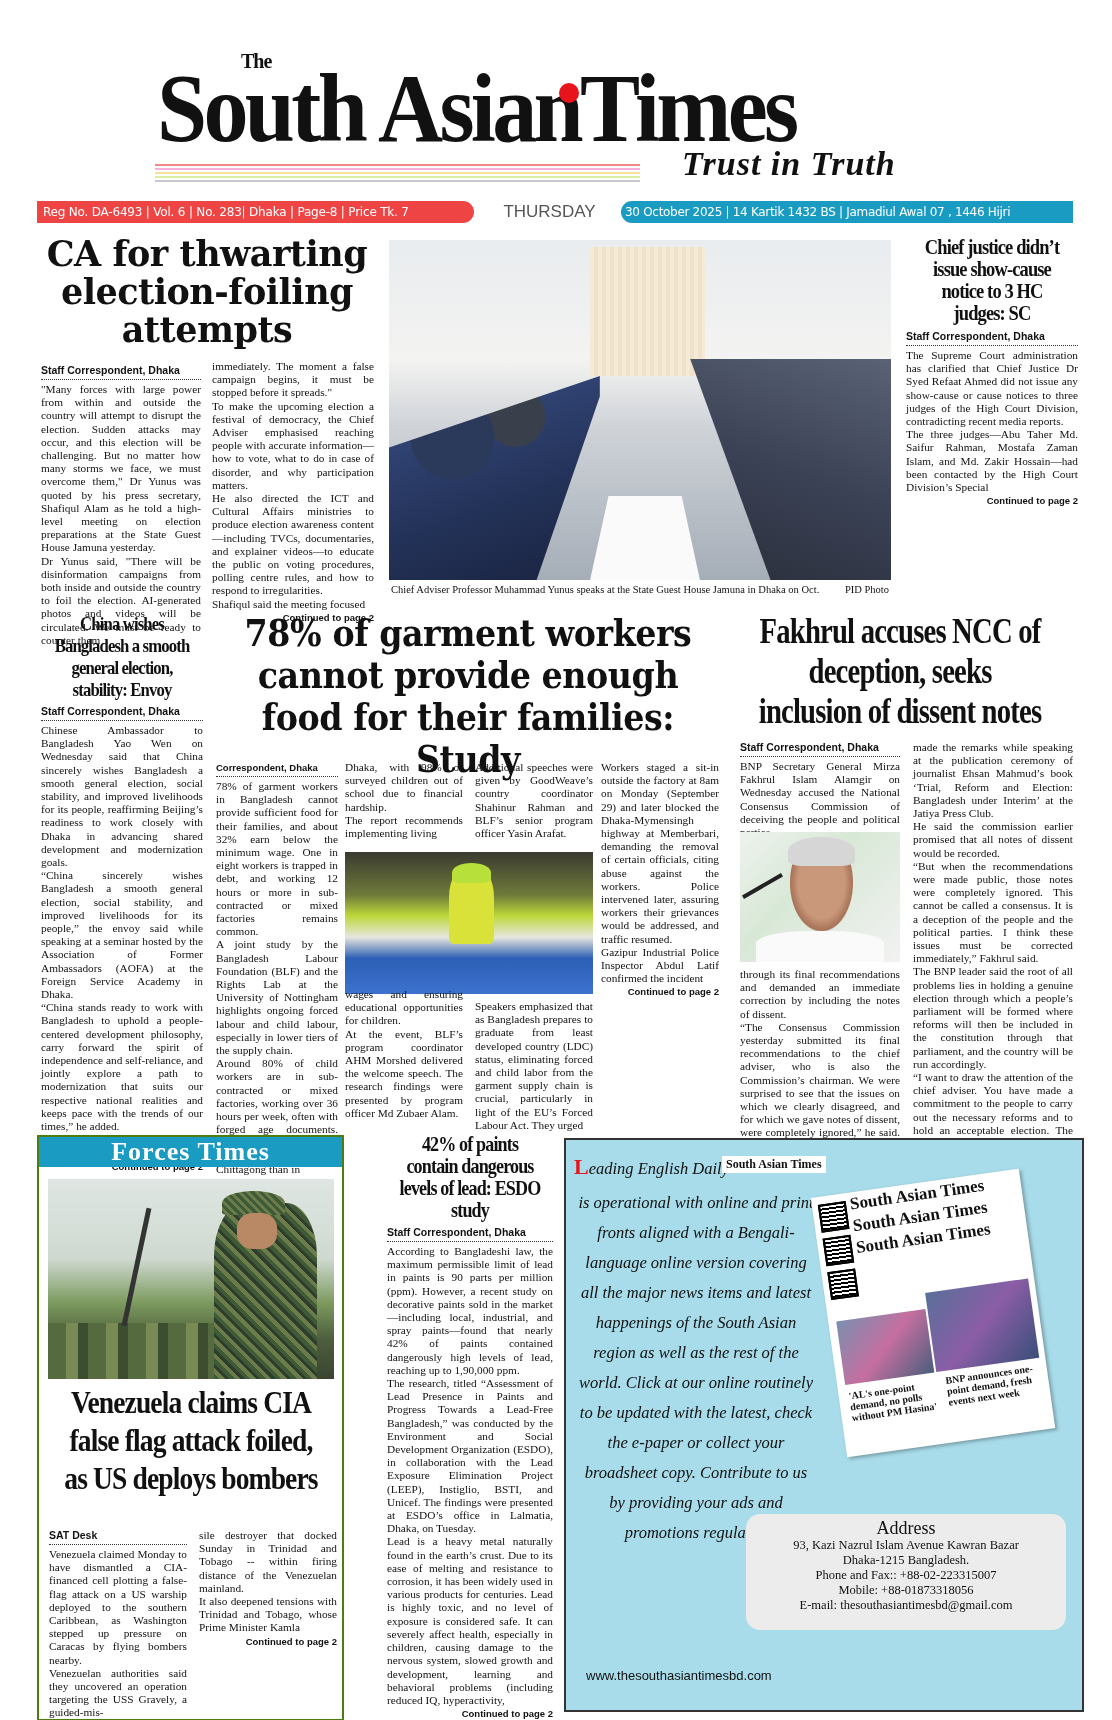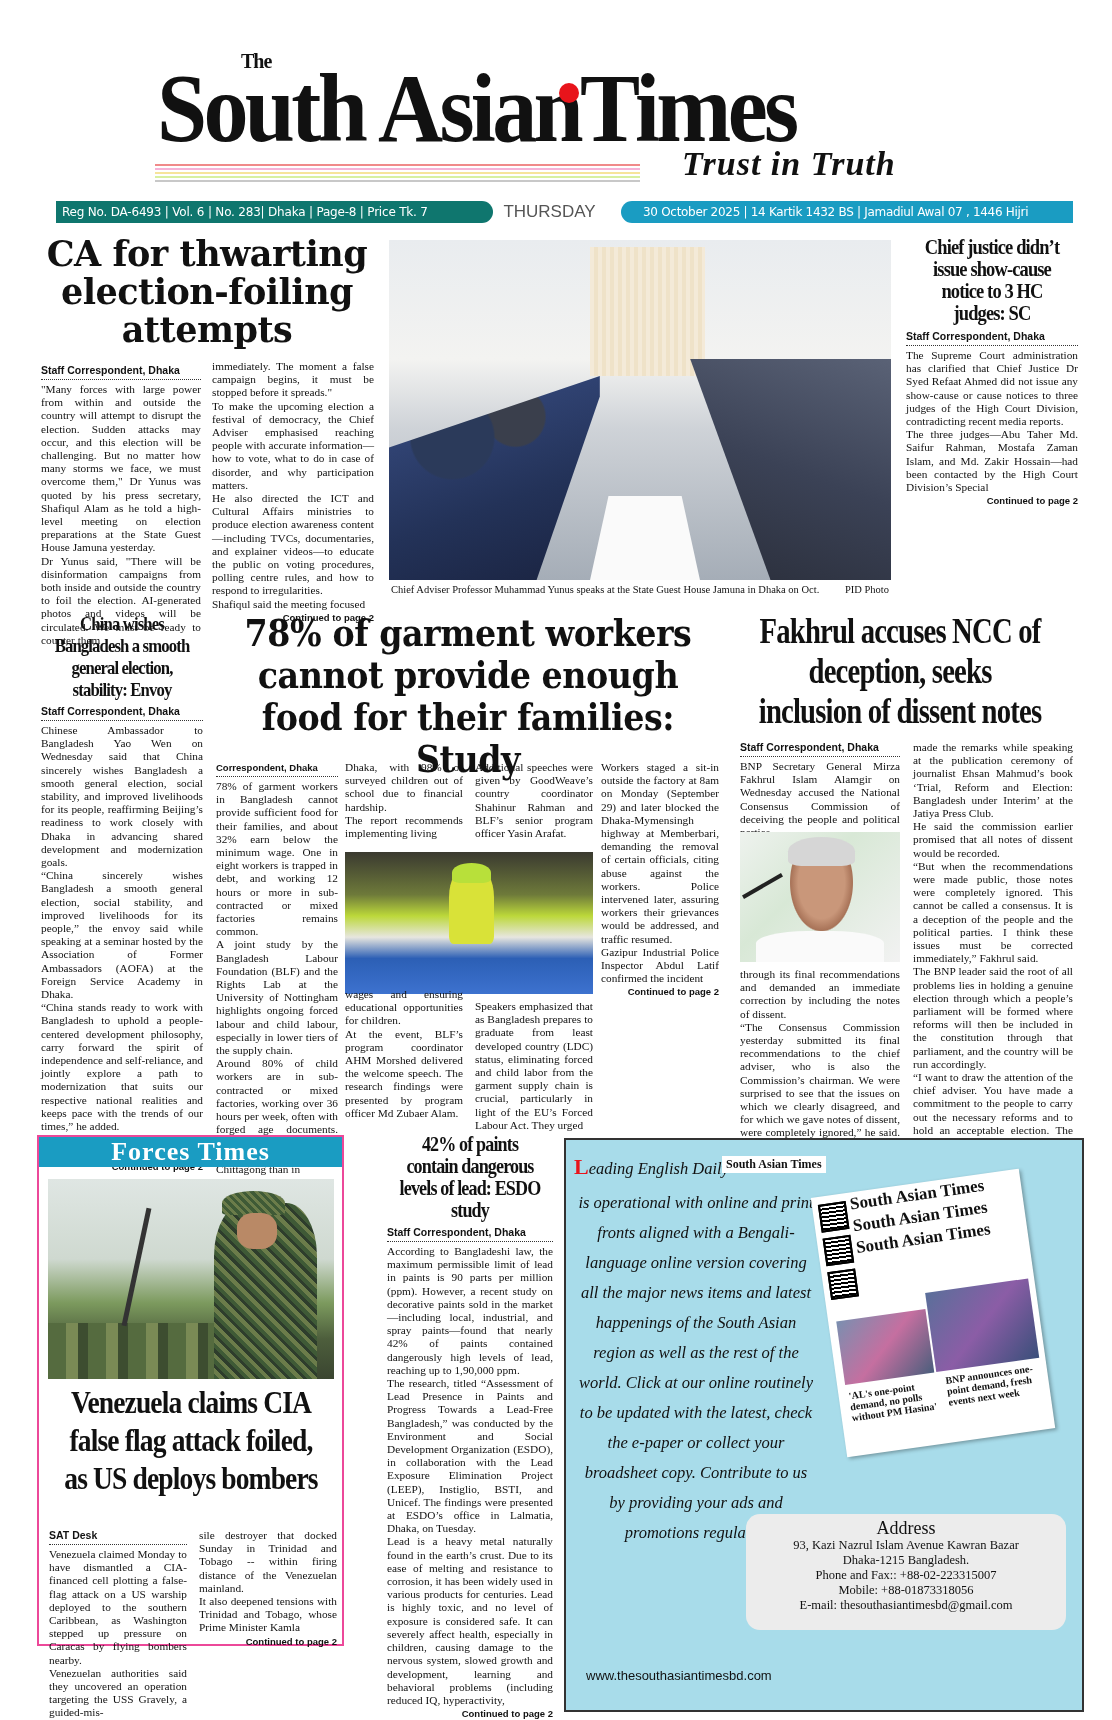--- a/index.html
+++ b/index.html
@@ -11,23 +11,23 @@
   .masthead { left: 155px; top: 45px; width: 800px; height: 145px; }
   .mast-the { position: absolute; left: 43px; top: 6px; font-family: "Liberation Serif", serif; font-weight: bold; font-size: 20px; line-height: 1; letter-spacing: -1px; margin-left: 43px; }
   .mast-name { position: absolute; left: 2px; top: 14px; font-family: "Liberation Serif", serif; font-weight: bold; font-size: 98px; line-height: 1; letter-spacing: -4px; white-space: nowrap; transform: scaleX(0.92); transform-origin: left top; }
   .mast-dot { position: absolute; left: 404px; top: 38px; width: 20px; height: 20px; border-radius: 50%; background: #e8141b; }
   .mast-lines { position: absolute; left: 0; top: 119px; width: 485px; height: 20px; }
   .mast-lines div { height: 2px; margin-bottom: 2px; }
   .mast-tagline { position: absolute; left: 527px; top: 100px; font-family: "Liberation Serif", serif; font-style: italic; font-weight: bold; font-size: 34px; letter-spacing: 1px; }
 
   
   .infobar { left: 37px; top: 201px; width: 1036px; height: 22px; }
-  .info-left { position: absolute; left: 0; top: 0; width: 437px; height: 22px; background: #0f766e; color: #fff; font-family: "DejaVu Sans", sans-serif; font-size: 12px; line-height: 22px; padding-left: 6px; white-space: nowrap; letter-spacing: -0.2px; border-radius: 0 11px 11px 0; margin-left: 19px; }
+  .info-left { position: absolute; left: 0; top: 0; width: 437px; height: 22px; background: #ef4444; color: #fff; font-family: "DejaVu Sans", sans-serif; font-size: 12px; line-height: 22px; padding-left: 6px; white-space: nowrap; letter-spacing: -0.2px; border-radius: 0 11px 11px 0; }
   .info-day { position: absolute; left: 450px; top: 0; width: 125px; height: 22px; text-align: center; color: #555; font-family: "Liberation Sans", sans-serif; font-size: 17px; line-height: 22px; }
-  .info-right { position: absolute; left: 584px; top: 0; width: 452px; height: 22px; background: #1a9cc2; color: #fff; font-family: "DejaVu Sans", sans-serif; font-size: 12px; line-height: 22px; padding-left: 22px; white-space: nowrap; letter-spacing: -0.3px; border-radius: 11px 0 0 11px; }
+  .info-right { position: absolute; left: 584px; top: 0; width: 452px; height: 22px; background: #1a9cc2; color: #fff; font-family: "DejaVu Sans", sans-serif; font-size: 12px; line-height: 22px; padding-left: 4px; white-space: nowrap; letter-spacing: -0.3px; border-radius: 11px 0 0 11px; }
 
   
   .hl { text-align: center; font-weight: bold; line-height: 1.02; }
   .hl-cond { font-family: "Liberation Serif", serif; font-weight: bold; text-align: center; letter-spacing: -1px; }
   .byline { font-family: "Liberation Sans", sans-serif; font-weight: bold; font-size: 10.5px; padding-bottom: 3px; border-bottom: 1px dotted #333; margin-bottom: 3px; }
   .body-text { font-family: "Liberation Serif", serif; font-size: 11.3px; line-height: 13.2px; text-align: justify; }
   .body-text p { margin: 0; }
   .cont { font-family: "Liberation Sans", sans-serif; font-weight: bold; font-size: 9.5px; text-align: right; margin-top: 1px; }
   .caption { font-family: "Liberation Serif", serif; font-size: 10.5px; }
 
@@ -47,21 +47,21 @@
   .fakhrul .shirt { position: absolute; left: 10%; bottom: 0; width: 80%; height: 24%; background: #fafafa; border-radius: 40% 40% 0 0; }
   .fakhrul .mic { position: absolute; left: 0; top: 40%; width: 28%; height: 4px; background: #222; transform: rotate(-30deg); }
   .military { background: linear-gradient(180deg, #dfe6e3 0%, #cfd9d0 40%, #7c9a5e 62%, #4d5e3c 80%, #3a4530 100%); }
   .military .soldier { position: absolute; left: 58%; top: 12%; width: 36%; height: 88%; background: repeating-linear-gradient(45deg, #3f5a36 0 4px, #6b7c4a 4px 8px, #2e3d2c 8px 11px); border-radius: 30% 30% 0 0; }
   .military .cap { position: absolute; left: 61%; top: 6%; width: 22%; height: 12%; background: repeating-linear-gradient(45deg, #3f5a36 0 3px, #6b7c4a 3px 6px); border-radius: 50% 50% 10% 10%; }
   .military .face { position: absolute; left: 66%; top: 17%; width: 14%; height: 18%; background: #b98966; border-radius: 40%; }
   .military .staff { position: absolute; left: 30%; top: 14%; width: 5px; height: 60%; background: #333; transform: rotate(12deg); }
   .military .troops { position: absolute; left: 0; bottom: 0; width: 60%; height: 28%; background: repeating-linear-gradient(90deg, #556b3f 0 18px, #7a8a55 18px 30px, #3d4d30 30px 40px); }
 
   
-  .forces-box { left: 37px; top: 1135px; width: 307px; height: 511px; border: 2px solid #ec4899; }
+  .forces-box { left: 37px; top: 1135px; width: 307px; height: 586px; border: 2px solid #4d7c0f; }
   .forces-header { position: absolute; left: 0; top: 0; width: 100%; height: 30px; background: #1a9cc2; color: #fff; text-align: center; font-family: "Liberation Serif", serif; font-weight: bold; font-size: 26px; line-height: 30px; letter-spacing: 1px; }
 
   
   .ad-box { left: 564px; top: 1138px; width: 520px; height: 574px; background: #a8dcea; border: 2px solid #333; }
   .ad-text { position: absolute; left: 10px; top: 30px; width: 240px; text-align: center; font-family: "Liberation Serif", serif; font-style: italic; font-size: 16.5px; line-height: 30px; }
   .ad-first { position: absolute; left: 8px; top: 14px; white-space: nowrap; font-family: "Liberation Serif", serif; font-style: italic; font-size: 16.5px; }
   .ad-L { color: #e8141b; font-style: normal; font-weight: bold; font-size: 22px; }
   .ad-logo { position: absolute; left: 156px; top: 16px; background: #fff; padding: 1px 4px; font-family: "Liberation Serif", serif; font-weight: bold; font-size: 12px; }
   .ad-url { position: absolute; left: 20px; top: 528px; font-family: "Liberation Sans", sans-serif; font-size: 13px; }
   .ad-paper { position: absolute; left: 262px; top: 42px; width: 210px; height: 262px; background: #fff; transform: rotate(-8deg); box-shadow: 2px 2px 4px rgba(0,0,0,0.3); overflow: hidden; }

